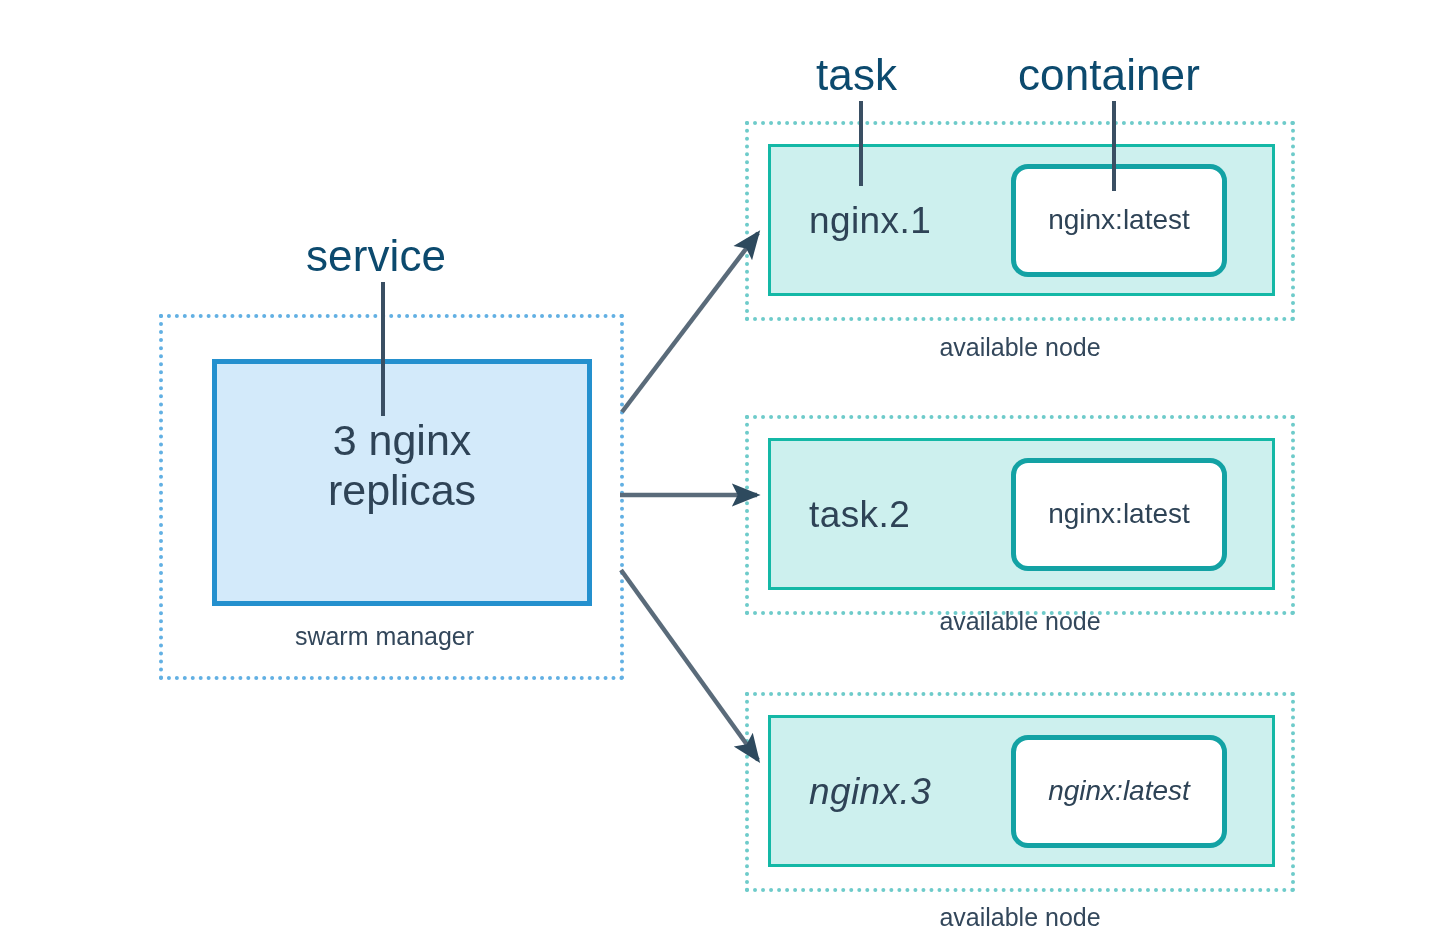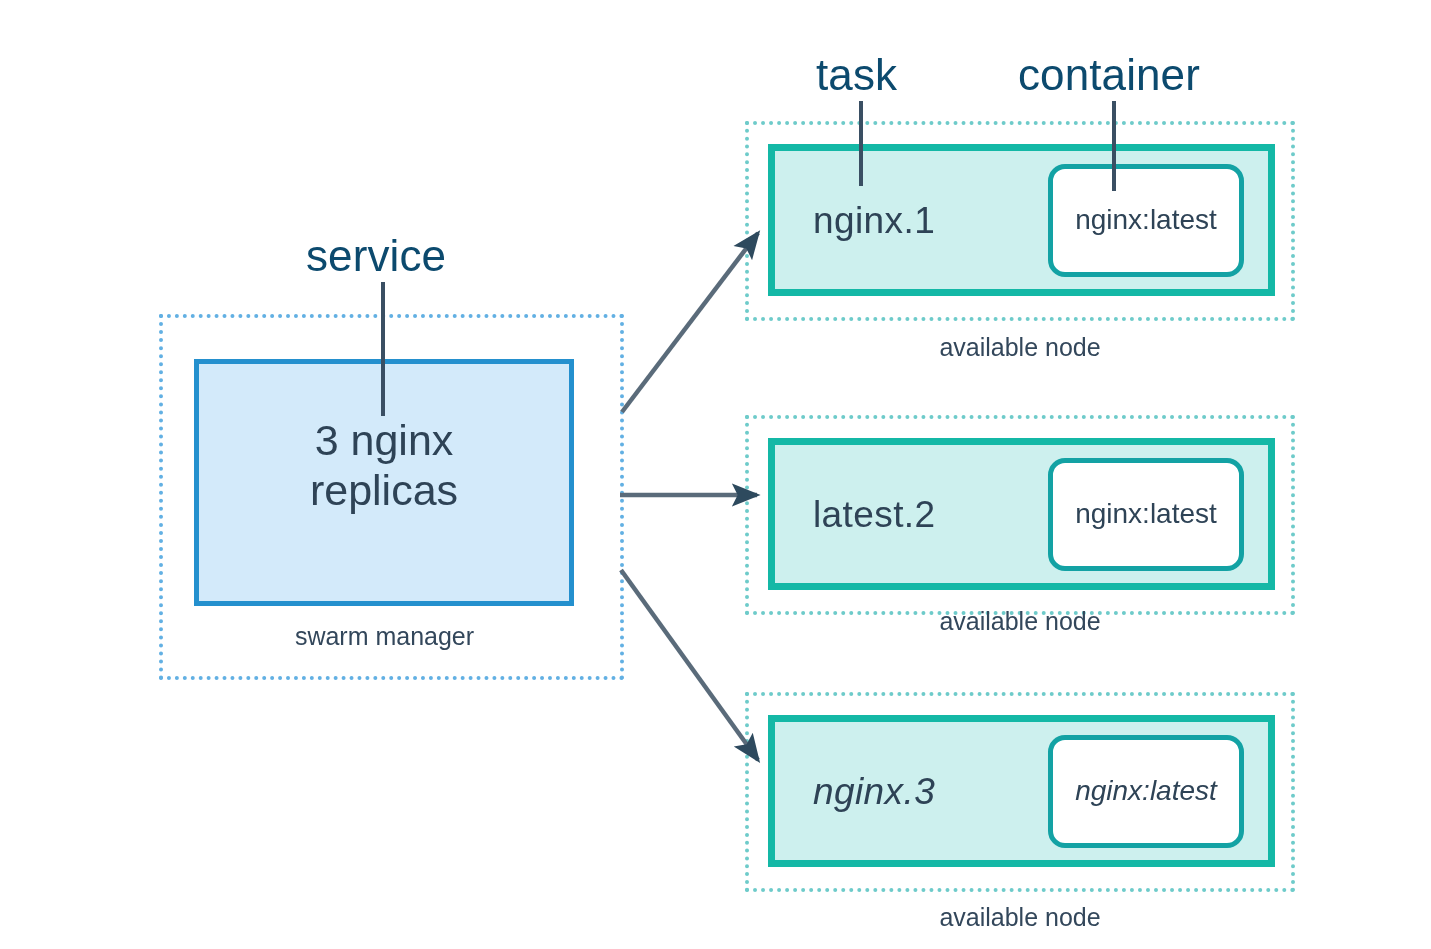--- a/index.html
+++ b/index.html
@@ -46,21 +46,21 @@
     position: absolute;
     left: 159px;
     top: 314px;
     width: 465px;
     height: 366px;
     border: 4px dotted #62b0e3;
     box-sizing: border-box;
   }
   .service-box {
     position: absolute;
-    left: 194px;
+    left: 212px;
     top: 359px;
     width: 380px;
     height: 247px;
     background: #d3eafa;
     border: 5px solid #2490ce;
     box-sizing: border-box;
     display: flex;
     align-items: center;
     justify-content: center;
   }
@@ -107,21 +107,21 @@
   .node-caption.c2 { top: 609px; }
   .node-caption.c3 { top: 905px; }
 
   
   .task-box {
     position: absolute;
     left: 768px;
     width: 507px;
     height: 152px;
     background: #cdf0ee;
-    border: 7px solid #14b8a6;
+    border: 3px solid #14b8a6;
     box-sizing: border-box;
     display: flex;
     align-items: center;
   }
   .task-box.t1 { top: 144px; }
   .task-box.t2 { top: 438px; }
   .task-box.t3 { top: 715px; font-style: italic; }
 
   .task-name {
     position: absolute;
@@ -129,22 +129,22 @@
     color: #2e4356;
     font-size: 37px;
     line-height: 1;
     white-space: nowrap;
     letter-spacing: 0.4px;
   }
 
   
   .container-box {
     position: absolute;
-    right: 24px;
-    width: 196px;
+    right: 45px;
+    width: 216px;
     height: 113px;
     background: #ffffff;
     border: 5px solid #13a2a4;
     border-radius: 17px;
     box-sizing: border-box;
     display: flex;
     align-items: center;
     justify-content: center;
   }
   .container-label {
@@ -198,21 +198,21 @@
   <div class="task-box t1">
     <div class="task-name">nginx.1</div>
     <div class="container-box">
       <div class="container-label">nginx:latest</div>
     </div>
   </div>
   <div class="region-caption node-caption c1">available node</div>
 
   <div class="node-region n2"></div>
   <div class="task-box t2">
-    <div class="task-name">latest.2</div>
+    <div class="task-name">task.2</div>
     <div class="container-box">
       <div class="container-label">nginx:latest</div>
     </div>
   </div>
   <div class="region-caption node-caption c2">available node</div>
 
   <div class="node-region n3"></div>
   <div class="task-box t3">
     <div class="task-name">nginx.3</div>
     <div class="container-box">

